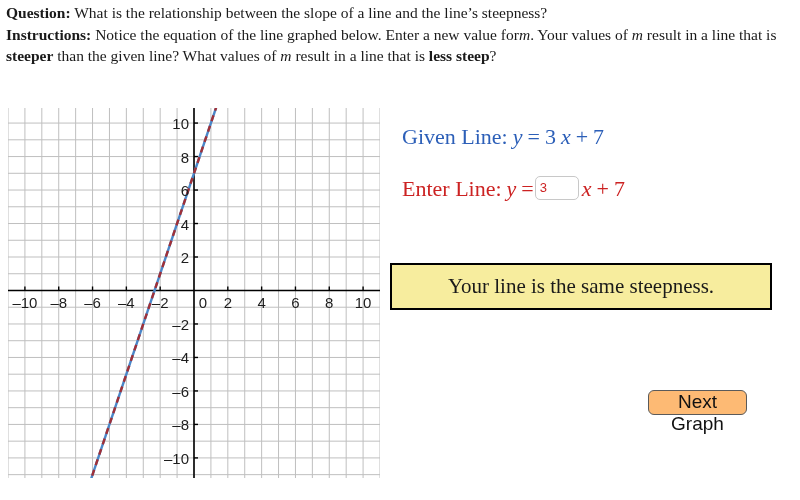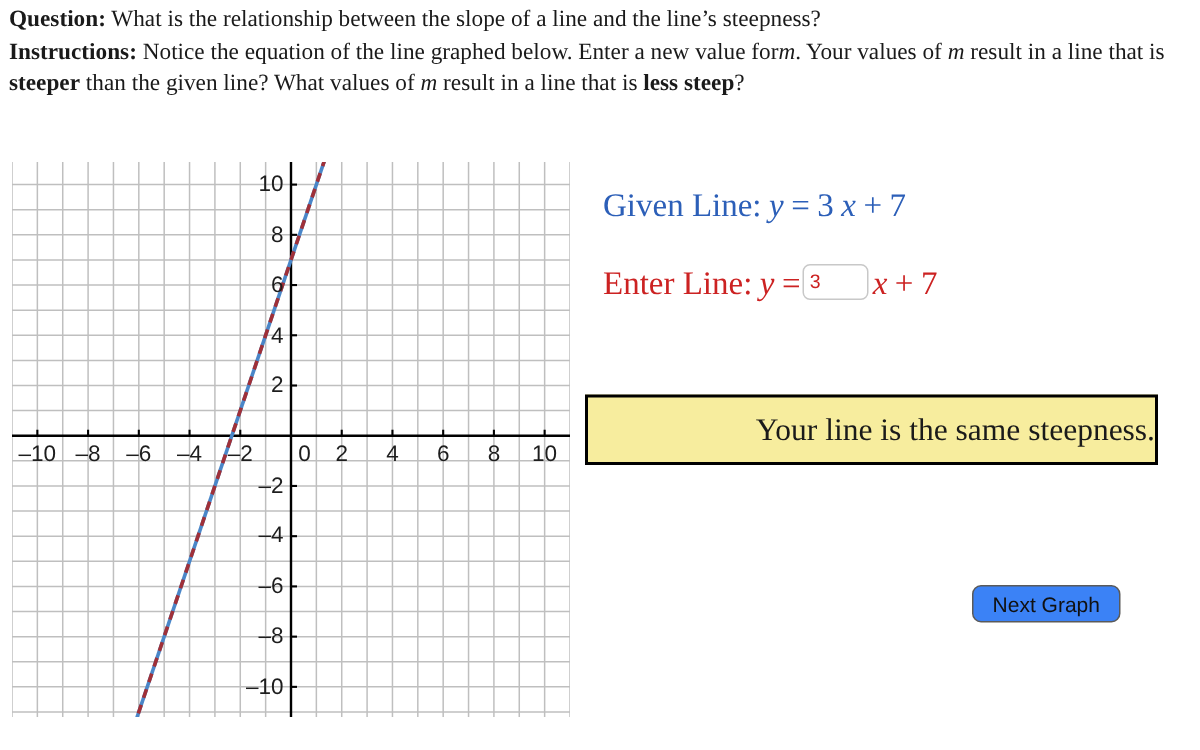--- a/index.html
+++ b/index.html
@@ -68,32 +68,32 @@
     font-family:"Liberation Sans","DejaVu Sans",sans-serif;
     font-size:13px;color:#cc2222;line-height:1;
   }
 
   .msgbox{
     position:absolute;left:390px;top:263px;
     width:382px;height:47px;
     background:#f7ed9e;
     border:2px solid #000000;
     box-sizing:border-box;
-    display:flex;align-items:center;justify-content:flex-end;
+    display:flex;align-items:center;justify-content:center;
   }
   .msgbox span{font-size:21px;color:#1a1a1a;}
 
   .nextbtn{
     position:absolute;left:648px;top:390px;
     width:99px;height:25px;
-    background:#3b82f6;
+    background:#fdba74;
     border:1px solid #5a5a5a;
     border-radius:6px;
     font-family:"Liberation Sans","DejaVu Sans",sans-serif;
-    font-size:14px;
+    font-size:19px;
     color:#111;
     padding:0;
     cursor:pointer;
     box-sizing:border-box;
   }
 </style>
 </head>
 <body>
 
 <div class="header">

